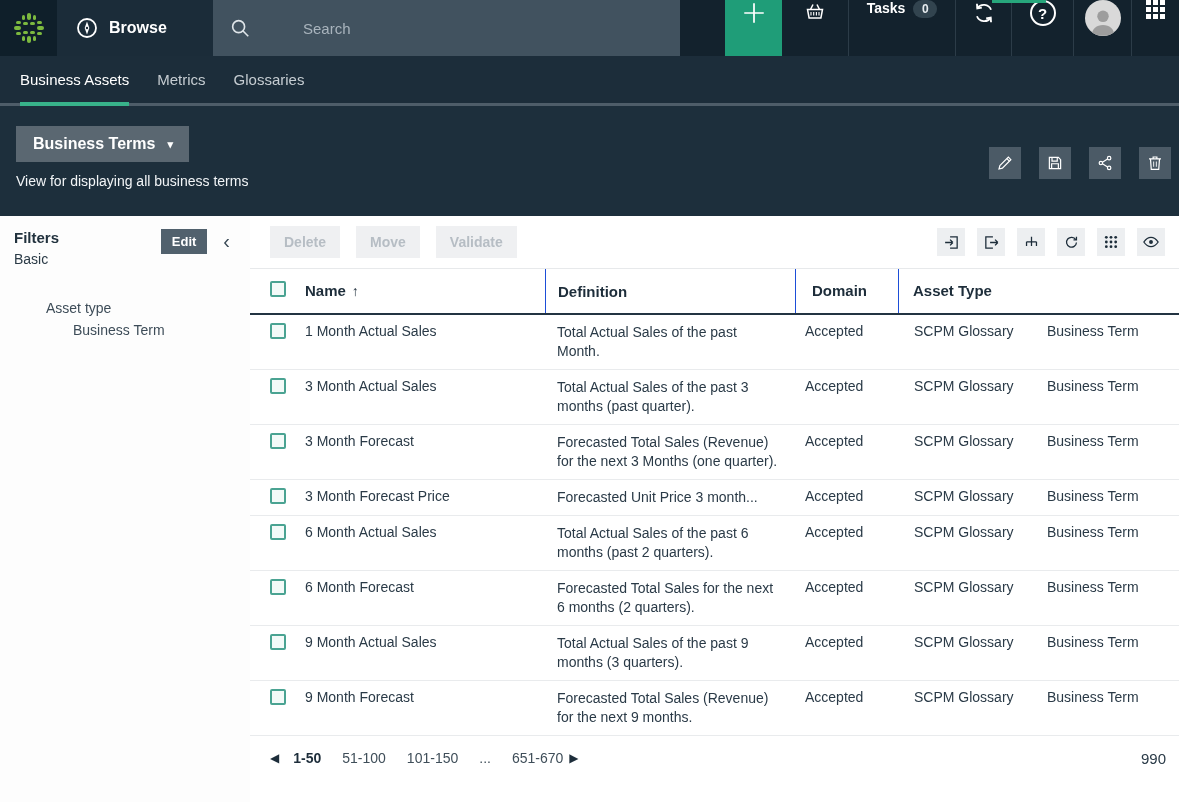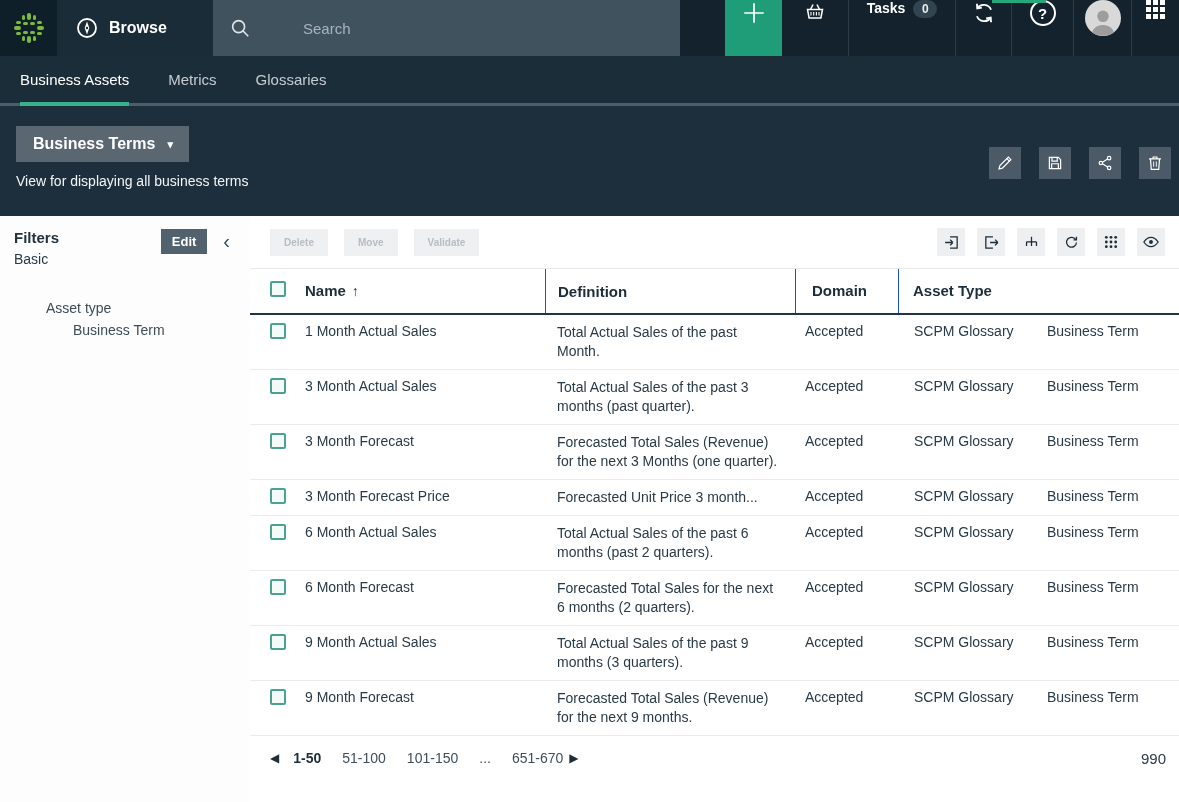--- a/index.html
+++ b/index.html
@@ -28,21 +28,21 @@
     border-radius:9px; display:flex; align-items:center; justify-content:center; padding:0 7px; }
   .sync-btn { width:56px; } .help-btn { width:62px; } .avatar-btn { width:58px; } .apps-btn { width:48px; }
   .help-circle { width:26px; height:26px; border:2px solid #fff; border-radius:50%; color:#fff;
     display:flex; align-items:center; justify-content:center; font-size:15px; font-weight:bold; }
   .avatar { width:36px; height:36px; border-radius:50%; background:#d9d9d9; overflow:hidden;
     display:flex; align-items:flex-end; justify-content:center; }
   .apps-grid { display:grid; grid-template-columns:repeat(3,5px); grid-template-rows:repeat(3,5px); gap:2px; }
   .apps-grid i { background:#fff; display:block; }
 
   
-  .tabsbar { height:50px; background:#1c2d3a; display:flex; align-items:stretch; padding-left:20px; gap:39px;
+  .tabsbar { height:50px; background:#1c2d3a; display:flex; align-items:stretch; padding-left:20px; gap:28px;
     border-bottom:3px solid #4e5d69; flex:0 0 auto; }
   .tab { display:flex; align-items:center; color:#c6cdd2; font-size:15px; cursor:pointer; position:relative; }
   .tab.active { color:#fff; }
   .tab.active::after { content:""; position:absolute; left:0; right:0; bottom:-3px; height:4px; background:#38b28a; }
 
   
   .viewheader { height:110px; background:#1d2f3c; position:relative; padding:20px 0 0 16px; flex:0 0 auto; }
   .view-btn { background:#5a6771; color:#fff; border:none; font-weight:bold; font-size:16px;
     font-family:"Liberation Sans", sans-serif; padding:9px 16px 9px 17px; cursor:pointer;
     display:inline-flex; align-items:center; gap:12px; }
@@ -63,21 +63,21 @@
   .edit-btn { margin-left:auto; background:#51616d; color:#fff; border:none; font-weight:bold; font-size:13px;
     font-family:"Liberation Sans", sans-serif; padding:5px 11px; cursor:pointer; }
   .collapse { color:#3a4a56; font-size:20px; line-height:20px; margin:2px 6px 0 16px; cursor:pointer; }
   .filter-list { margin-top:33px; }
   .filter-field { color:#3d4c58; font-size:14px; padding-left:32px; }
   .filter-value { color:#3d4c58; font-size:14px; padding-left:59px; margin-top:6px; }
 
   
   .content { flex:1; display:flex; flex-direction:column; min-width:0; }
   .toolbar { height:53px; display:flex; align-items:center; padding:0 14px 0 20px; border-bottom:1px solid #e7e9eb; flex:0 0 auto; }
-  .tb-btn { background:#eff0f2; color:#b6bdc4; border:none; font-weight:bold; font-size:10px;
+  .tb-btn { background:#eff0f2; color:#b6bdc4; border:none; font-weight:bold; font-size:14px;
     font-family:"Liberation Sans", sans-serif; padding:8px 14px; margin-right:16px; cursor:default; }
   .tb-icons { margin-left:auto; display:flex; gap:12px; }
   .tb-ic { width:28px; height:28px; background:#edeff1; border:none; display:flex; align-items:center;
     justify-content:center; color:#1d2d3a; cursor:pointer; }
 
   
   .trow { display:grid; grid-template-columns:46px 249px 250px 103px 135px 1fr; }
   .thead { border-bottom:2px solid #233442; }
   .thead .cell { padding-top:13px; padding-bottom:12px; font-weight:bold; color:#1d2d3a; font-size:15px; }
   .cell { font-size:14px; color:#2a3a47; }

